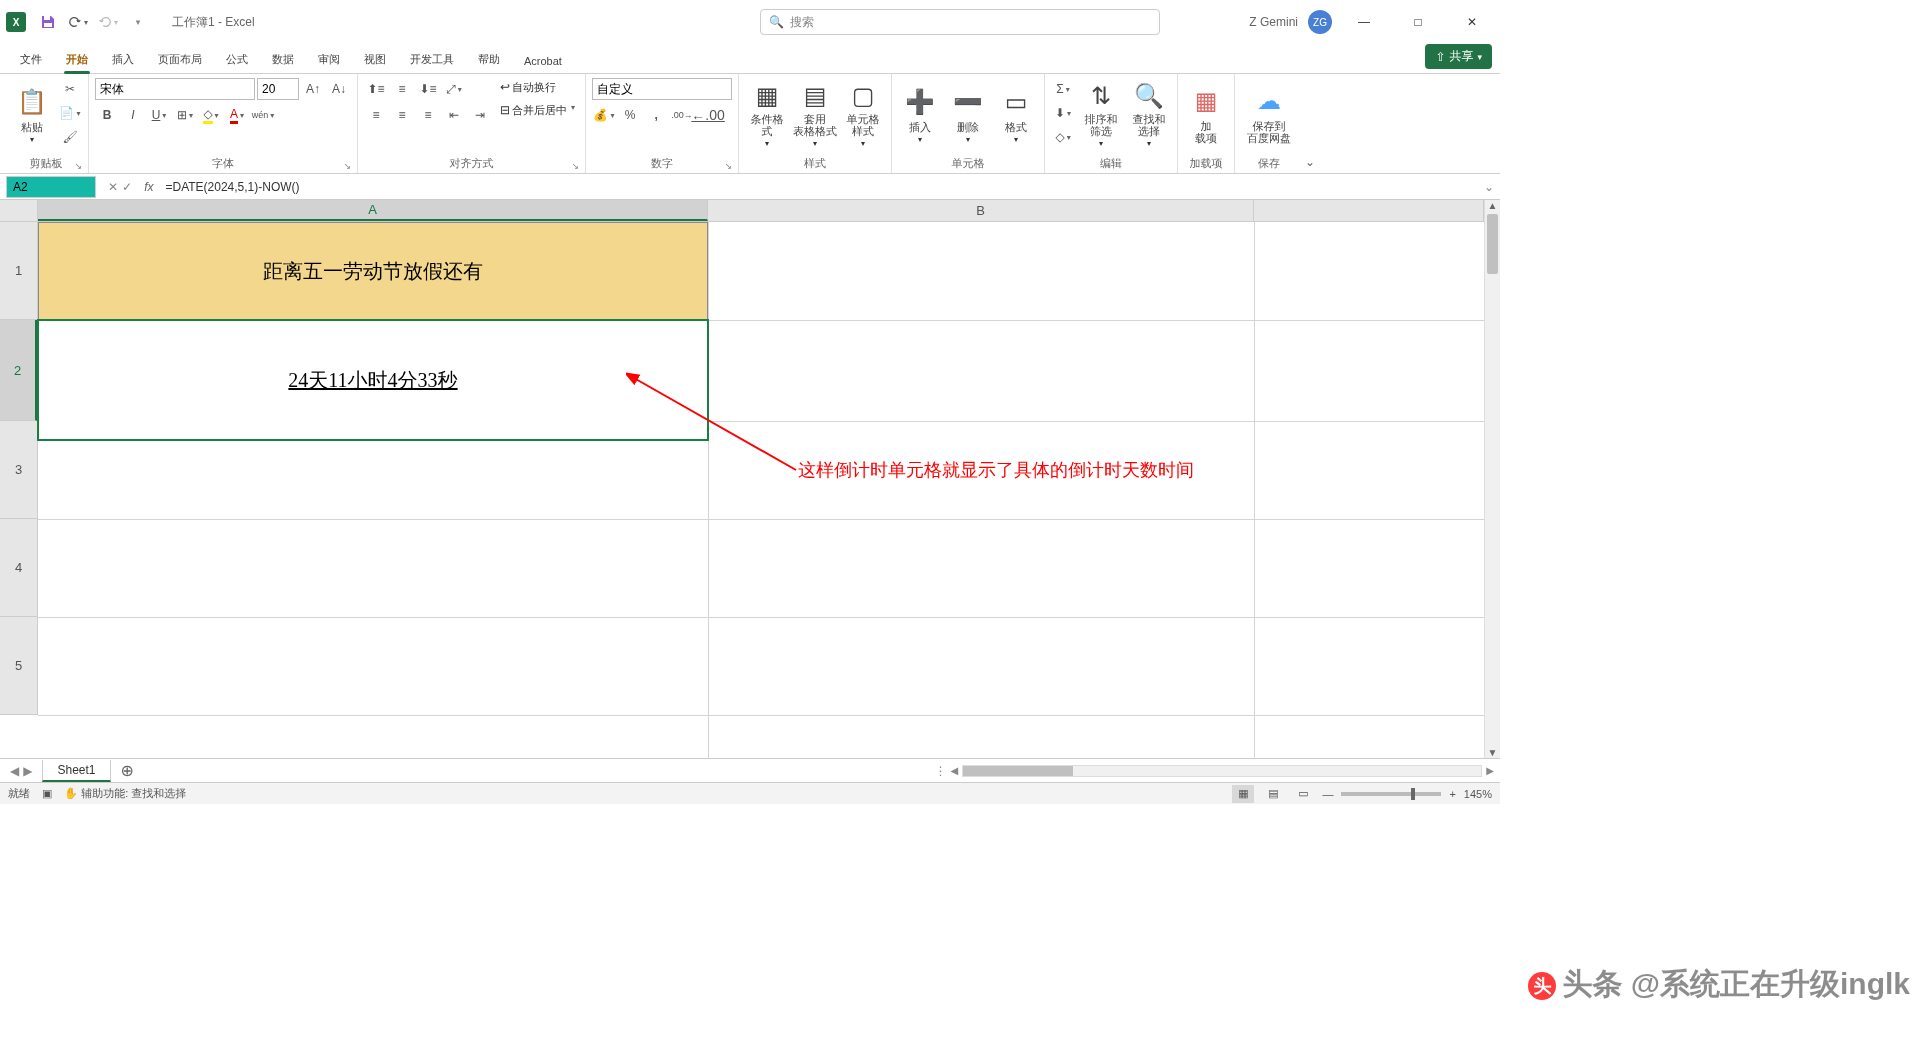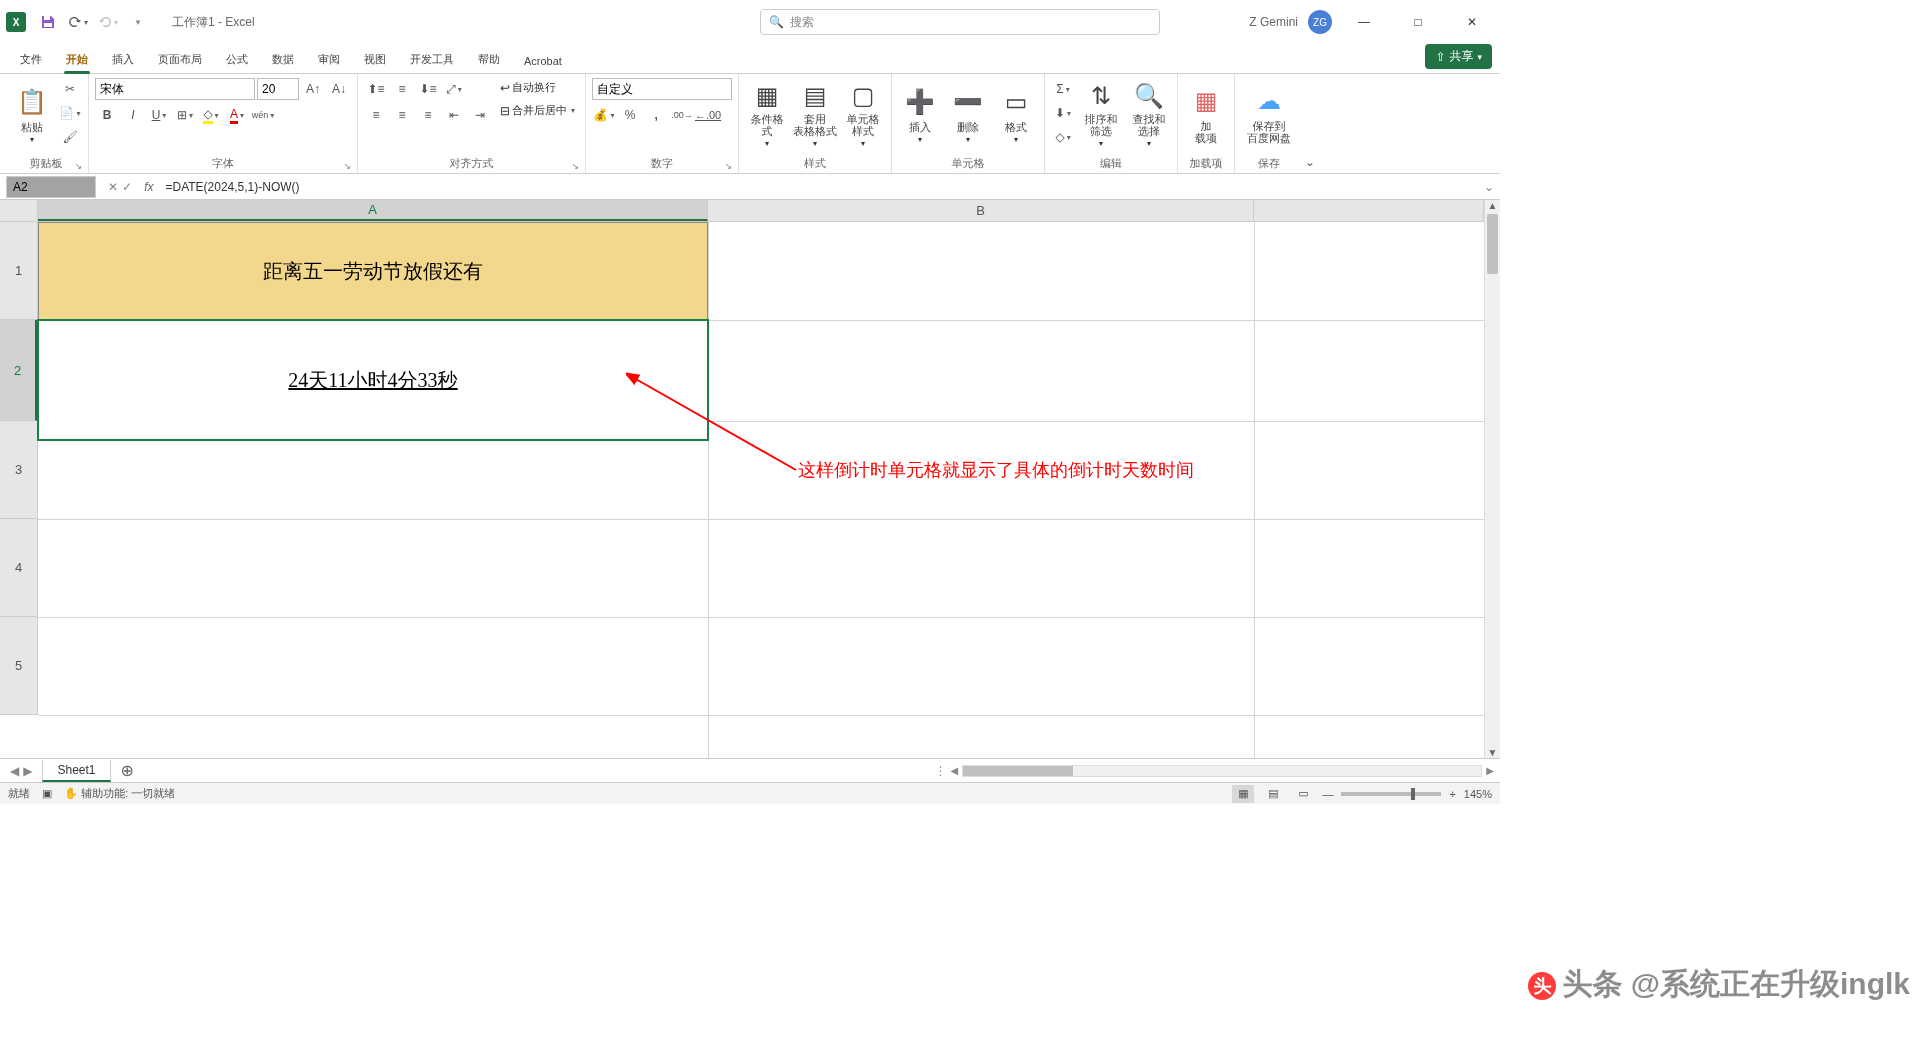--- a/index.html
+++ b/index.html
@@ -28,31 +28,31 @@
 
 .ribbon { height: 100px; display: flex; border-bottom: 1px solid #d0d0d0; background:#fff;padding-left:4px;}
 .rgroup { display: flex; flex-direction: column; padding: 4px 6px 2px; border-right: 1px solid #e0e0e0; }
 .rgroup-inner { flex: 1; display: flex; align-items:flex-start; gap: 4px; }
 .rgroup-label { text-align: center; font-size: 11px; color: #666; padding-top: 2px; position:relative;}
 .rgroup-label .launcher{position:absolute;right:0;bottom:0;font-size:9px;color:#888;}
 .big-btn { display: flex; flex-direction: column; align-items: center; justify-content: center; width: 44px; height:72px; padding:2px; gap:2px; cursor:pointer;border-radius:3px;}
 .big-btn .icon{font-size:24px;height:34px;display:flex;align-items:center;color:#444;}
 .big-btn .lbl{font-size:11px;text-align:center;line-height:12px;color:#444;}
 .col { display: flex; flex-direction: column; gap: 2px; }
-.row2 { display: flex; align-items: center; gap: 2px; }
+.row2 { display: flex; align-items: flex-start; gap: 2px; }
 .small-btn { width: 24px; height: 22px; display: flex; align-items: center; justify-content: center; color: #555; border-radius:3px;cursor:pointer;}
 .font-select { height: 22px; border: 1px solid #bbb; font-size: 12px; padding: 0 4px; background:#fff;}
 .font-name{width:160px;} .font-size{width:42px;}
 .num-select { height: 22px; border: 1px solid #bbb; font-size: 12px; padding: 0 4px; width:140px;background:#fff;}
 .drop::after{content:"▾";font-size:8px;margin-left:2px;color:#666;}
 .collapse-btn{align-self:flex-end;margin:0 6px 4px 2px;color:#666;}
 
 
 .formula-bar { height: 26px; display: flex; align-items: center; border-bottom: 1px solid #ccc; background:#fff;}
-.name-box { width: 90px; height: 22px; border: 1px solid #ccc; margin: 0 6px; padding: 0 18px 0 6px; font-size: 12px; background:#a3a3a3;position:relative;}
+.name-box { width: 90px; height: 22px; border: 1px solid #ccc; margin: 0 6px; padding: 0 18px 0 6px; font-size: 12px; background:#14b8a6;position:relative;}
 .name-box::after{content:"▾";position:absolute;right:4px;top:3px;color:#888;font-size:9px;}
 .fx-btns { display: flex; gap: 4px; padding: 0 6px; color:#888;}
 .fx-label { font-style: italic; color: #666; padding: 0 6px; }
 .formula-input { flex: 1; padding: 0 6px; font-size: 12px; color:#333;}
 .formula-expand{width:22px;color:#888;text-align:center;}
 
 
 .grid-area { position: relative; height: 558px; display:flex;}
 .corner { width: 38px; height: 22px; background: #e6e6e6; border-right: 1px solid #ccc; border-bottom: 1px solid #ccc; position:absolute;left:0;top:0;}
 .col-headers { position:absolute;left:38px;top:0;right:16px;height: 22px; display: flex; background: #e6e6e6; border-bottom: 1px solid #ccc; }
@@ -236,21 +236,21 @@
   <div class="rgroup">
     <div class="rgroup-inner col" style="gap:4px;">
       <input class="num-select" value="自定义" style="">
       <div class="row2">
         <div class="small-btn drop">💰</div>
         <div class="small-btn">%</div>
         <div class="small-btn">
             <b>,</b>
           </div>
         <div class="small-btn" style="font-size:9px;">.00→</div>
-        <div class="small-btn" style="font-size:11px;text-decoration:underline;">←.00</div>
+        <div class="small-btn" style="font-size:14px;text-decoration:underline;">←.00</div>
       </div>
     </div>
     <div class="rgroup-label"><span>数字</span><span class="launcher">↘</span></div>
   </div>
 
   <div class="rgroup">
     <div class="rgroup-inner">
       <div class="big-btn">
           <span class="icon">▦</span>
           <span class="lbl">条件格式</span>
@@ -405,21 +405,21 @@
     <div class="track">
         <div class="thumb"></div>
       </div>
     <span style="color:#888;font-size:10px;">▶</span>
   </div>
 </div>
 
 <div class="status-bar">
   <span>就绪</span>
   <span>▣</span>
-  <span>✋ <span>辅助功能: 一切就绪</span></span>
+  <span>✋ <span>辅助功能: 查找和选择</span></span>
   <div class="status-right">
     <div class="view-btn active">▦</div>
     <div class="view-btn">▤</div>
     <div class="view-btn">▭</div>
     <span>―</span>
     <div class="zoom-slider">
         <div class="knob"></div>
       </div>
     <span>+</span>
     <span>145%</span>

